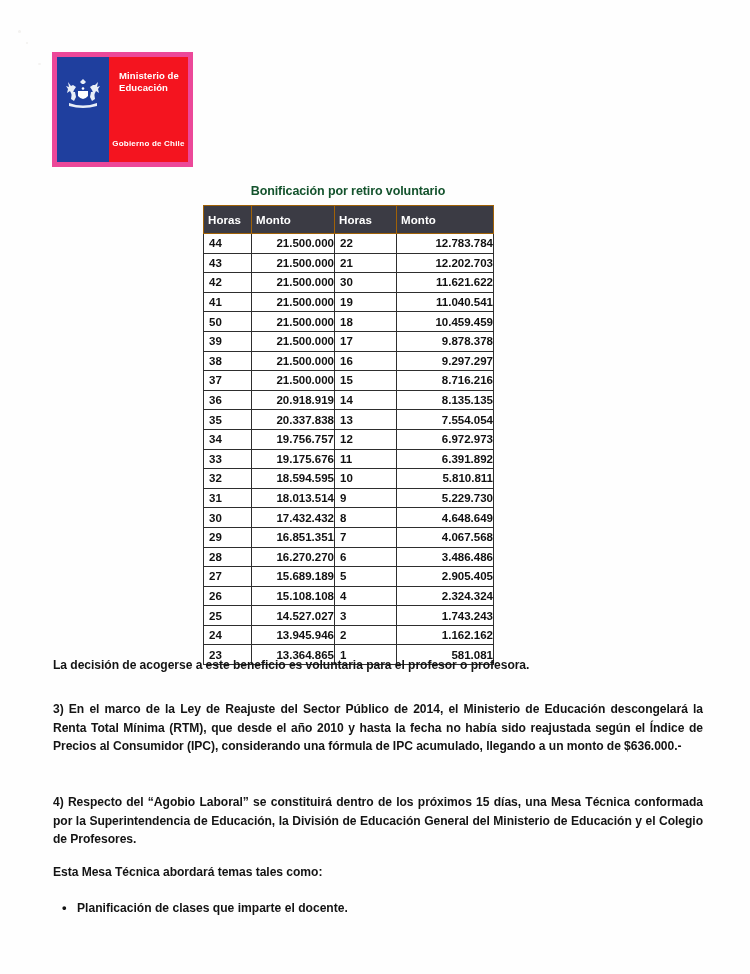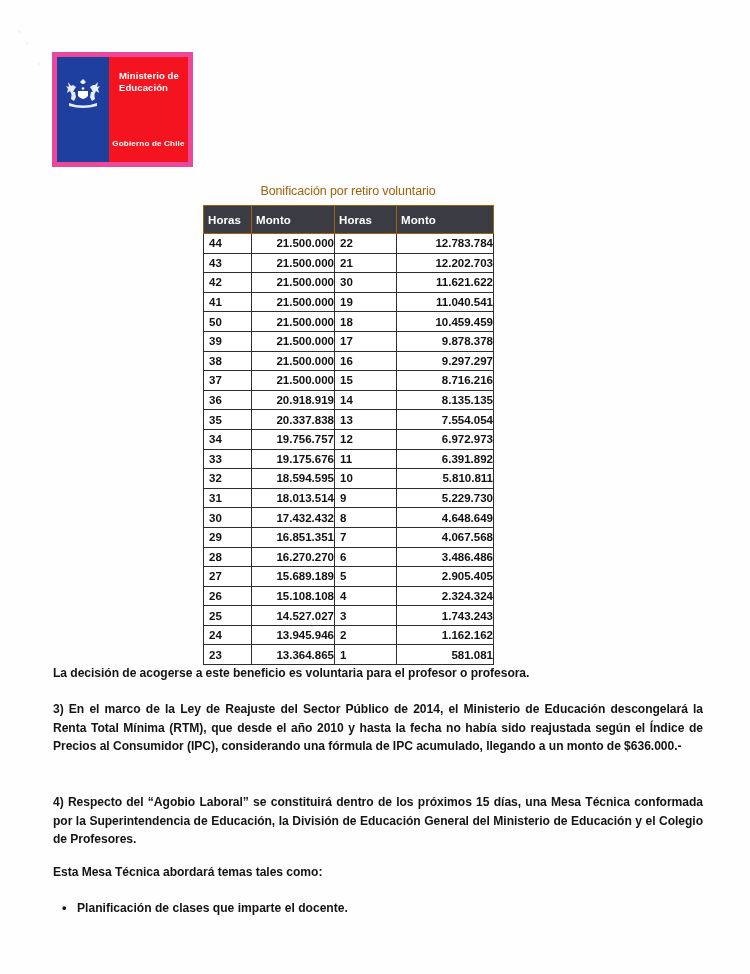--- a/index.html
+++ b/index.html
@@ -86,23 +86,23 @@
   }
 
   
   .table-title {
     position: absolute;
     left: 203px;
     top: 184px;
     width: 290px;
     text-align: center;
     font-size: 12.5px;
-    font-weight: 400;
+    font-weight: 700;
     letter-spacing: -.1px;
-    color: #a16207;
+    color: #14532d;
   }
 
   table.bonif {
     position: absolute;
     left: 203px;
     top: 205px;
     width: 290px;
     border-collapse: collapse;
     table-layout: fixed;
     font-size: 11.5px;
@@ -352,21 +352,21 @@
         </tr>
         <tr>
           <td class="hours">23</td>
           <td class="amount">13.364.865</td>
           <td class="hours">1</td>
           <td class="amount">581.081</td>
         </tr>
       </tbody>
   </table>
 
-  <div class="para" style="top:656px;margin-top:8px;">La decisión de acogerse a este beneficio es voluntaria para el profesor o profesora.</div>
+  <div class="para" style="top:656px;">La decisión de acogerse a este beneficio es voluntaria para el profesor o profesora.</div>
 
   <div class="para justify" style="top:700px;">3) En el marco de la Ley de Reajuste del Sector Público de 2014, el Ministerio de Educación descongelará la Renta Total Mínima (RTM), que desde el año 2010 y hasta la fecha no había sido reajustada según el Índice de Precios al Consumidor (IPC), considerando una fórmula de IPC acumulado, llegando a un monto de $636.000.-</div>
 
   <div class="para justify" style="top:793px;">4) Respecto del “Agobio Laboral” se constituirá dentro de los próximos 15 días, una Mesa Técnica conformada por la Superintendencia de Educación, la División de Educación General del Ministerio de Educación y el Colegio de Profesores.</div>
 
   <div class="para" style="top:863px;">Esta Mesa Técnica abordará temas tales como:</div>
 
   <div class="bullet-row" style="top:899px;">
     <span class="bullet-dot">•</span>
     <span class="bullet-text">Planificación de clases que imparte el docente.</span>

